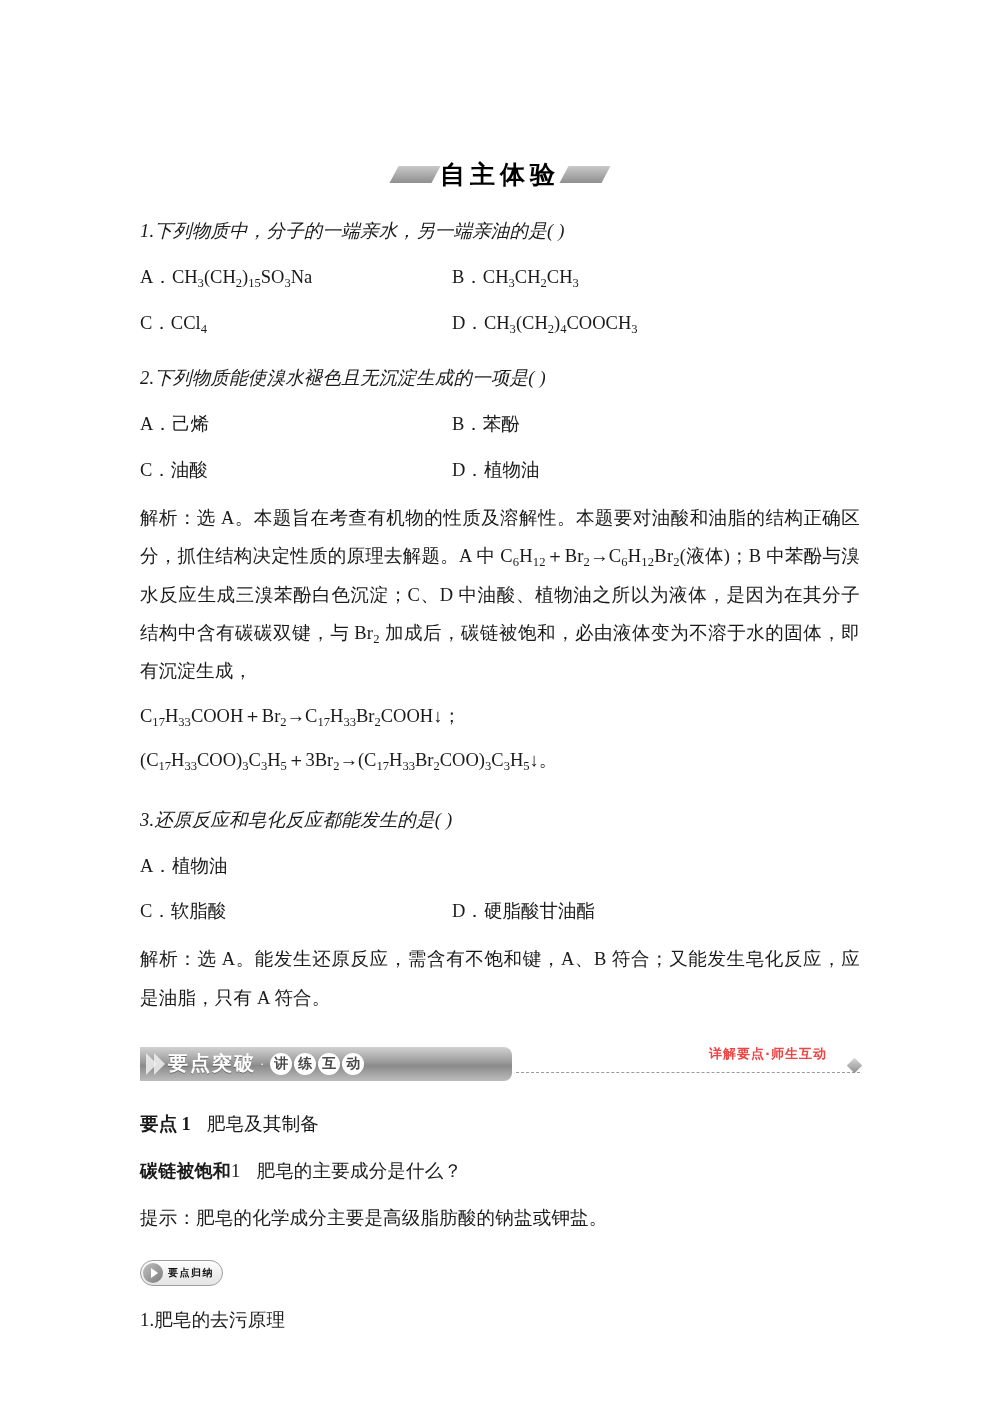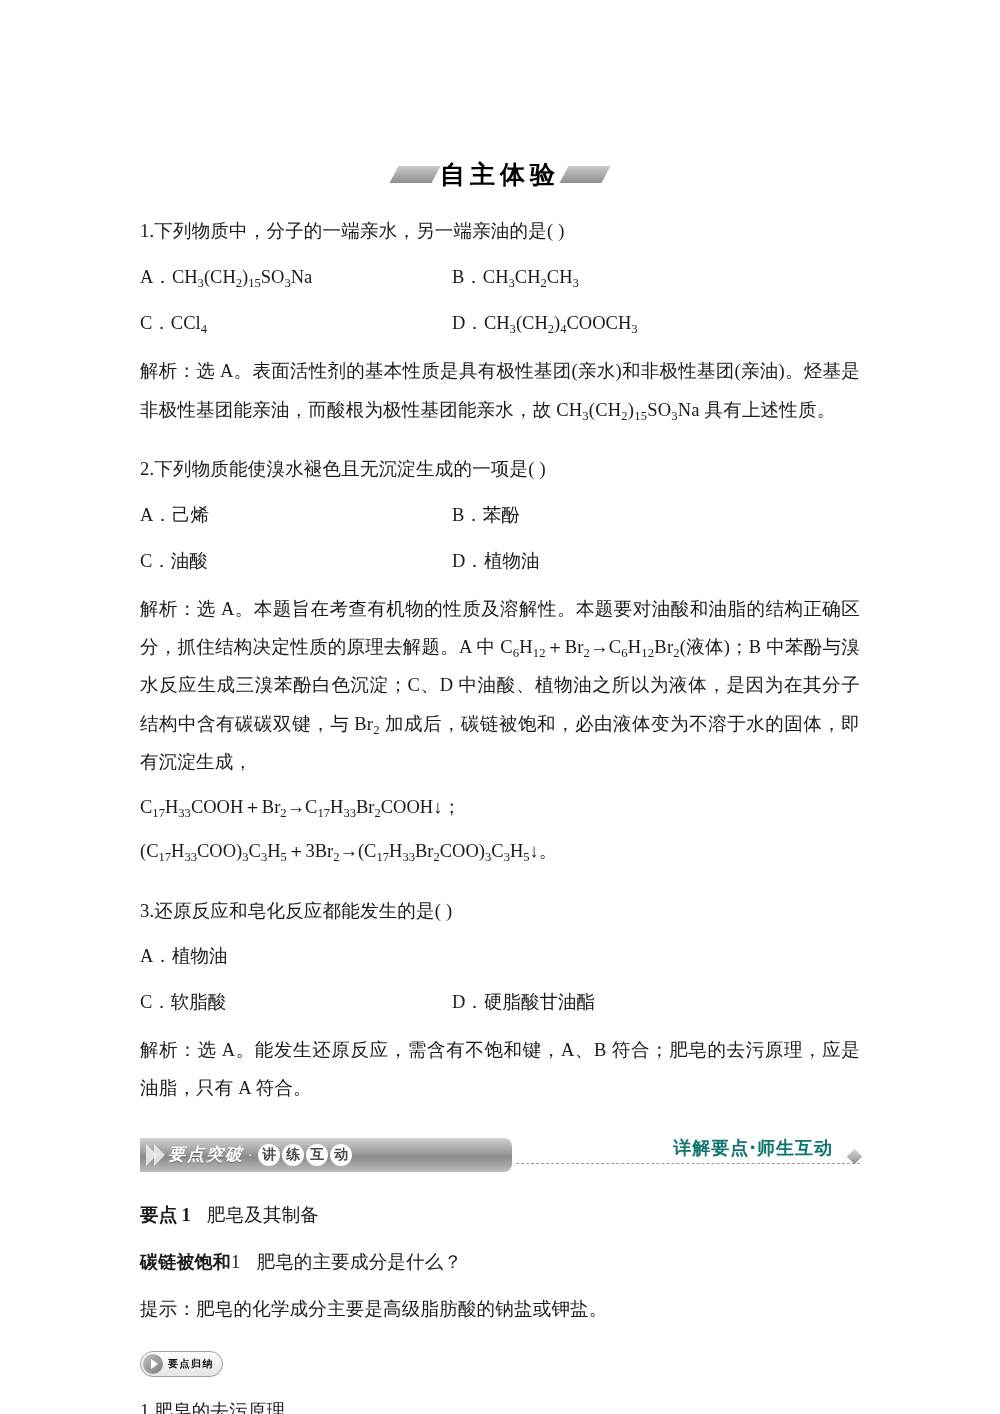--- a/index.html
+++ b/index.html
@@ -59,20 +59,21 @@
     z-index: 2;
     white-space: nowrap;
   }
 
   
   .q-line {
     font-size: 18.5px;
     line-height: 1.55;
     margin: 22px 0 0 0;
     letter-spacing: 0.2px;
+    font-style: italic;
   }
   .q-stem {
     margin-top: 26px;
   }
   .options-row {
     display: flex;
     margin-top: 18px;
     font-size: 18.5px;
     line-height: 1.5;
     justify-content: space-between;
@@ -124,26 +125,25 @@
     height: 0;
     border-top: 11px solid transparent;
     border-bottom: 11px solid transparent;
     border-left: 11px solid #efefef;
     opacity: .85;
     margin-right: -3px;
   }
   .banner-text {
     font-family: "DejaVu Sans", "Liberation Sans", sans-serif;
     font-weight: bold;
-    font-size: 17px;
+    font-size: 20px;
     color: #ffffff;
     letter-spacing: 2px;
     text-shadow: 0 1px 0 rgba(0,0,0,.35);
     white-space: nowrap;
-    font-style: italic;
   }
   .banner-dot {
     color: #fff;
     font-size: 13px;
     margin: 0 4px;
   }
   .circ-group { display: inline-flex; align-items: center; margin-left: 2px; }
   .circ {
     display: inline-flex;
     align-items: center;
@@ -163,26 +163,26 @@
   .banner-dash {
     flex: 1 1 auto;
     border-bottom: 1px dashed #9b9b9b;
     margin: 0 0 0 4px;
     height: 0;
     position: relative;
     top: 9px;
   }
   .banner-right {
     position: absolute;
-    right: 22px;
+    right: 28px;
     top: -2px;
     font-family: "DejaVu Sans", "Liberation Sans", sans-serif;
     font-weight: bold;
-    font-size: 18px;
-    color: #0f766e;
+    font-size: 13px;
+    color: #ef4444;
     letter-spacing: 1px;
     white-space: nowrap;
     background: #fff;
     padding: 0 5px;
   }
   .banner-diamond {
     position: absolute;
     right: 0px;
     top: 13px;
     width: 11px;
@@ -283,21 +283,20 @@
     </div>
   </div>
   <div class="options-row">
     <div class="opt-a">
       <span>C．</span><span>CCl<sub>4</sub></span>
     </div>
     <div class="opt-b">
       <span>D．</span><span>CH<sub>3</sub>(CH<sub>2</sub>)<sub>4</sub>COOCH<sub>3</sub></span>
     </div>
   </div>
-  <div class="explain">解析：选 A。表面活性剂的基本性质是具有极性基团(亲水)和非极性基团(亲油)。烃基是非极性基团能亲油，而酸根为极性基团能亲水，故 CH<sub>3</sub>(CH<sub>2</sub>)<sub>15</sub>SO<sub>3</sub>Na 具有上述性质。</div>
 
   <div class="q-line q-stem">2.下列物质能使溴水褪色且无沉淀生成的一项是(        )</div>
   <div class="options-row">
     <div class="opt-a">
       <span>A．</span><span>己烯</span>
     </div>
     <div class="opt-b">
       <span>B．</span><span>苯酚</span>
     </div>
   </div>
@@ -320,21 +319,21 @@
     </div>
   </div>
   <div class="options-row">
     <div class="opt-a">
       <span>C．</span><span>软脂酸</span>
     </div>
     <div class="opt-b">
       <span>D．</span><span>硬脂酸甘油酯</span>
     </div>
   </div>
-  <div class="explain">解析：选 A。能发生还原反应，需含有不饱和键，A、B 符合；肥皂的去污原理，应是油脂，只有 A 符合。</div>
+  <div class="explain">解析：选 A。能发生还原反应，需含有不饱和键，A、B 符合；又能发生皂化反应，应是油脂，只有 A 符合。</div>
 
   <div class="banner">
     <div class="banner-bar">
       <span class="chevrons">
         <span class="chev"></span>
           <span class="chev"></span>
       </span>
       <span class="banner-text">要点突破</span>
       <span class="banner-dot">·</span>
       <span class="circ-group">

